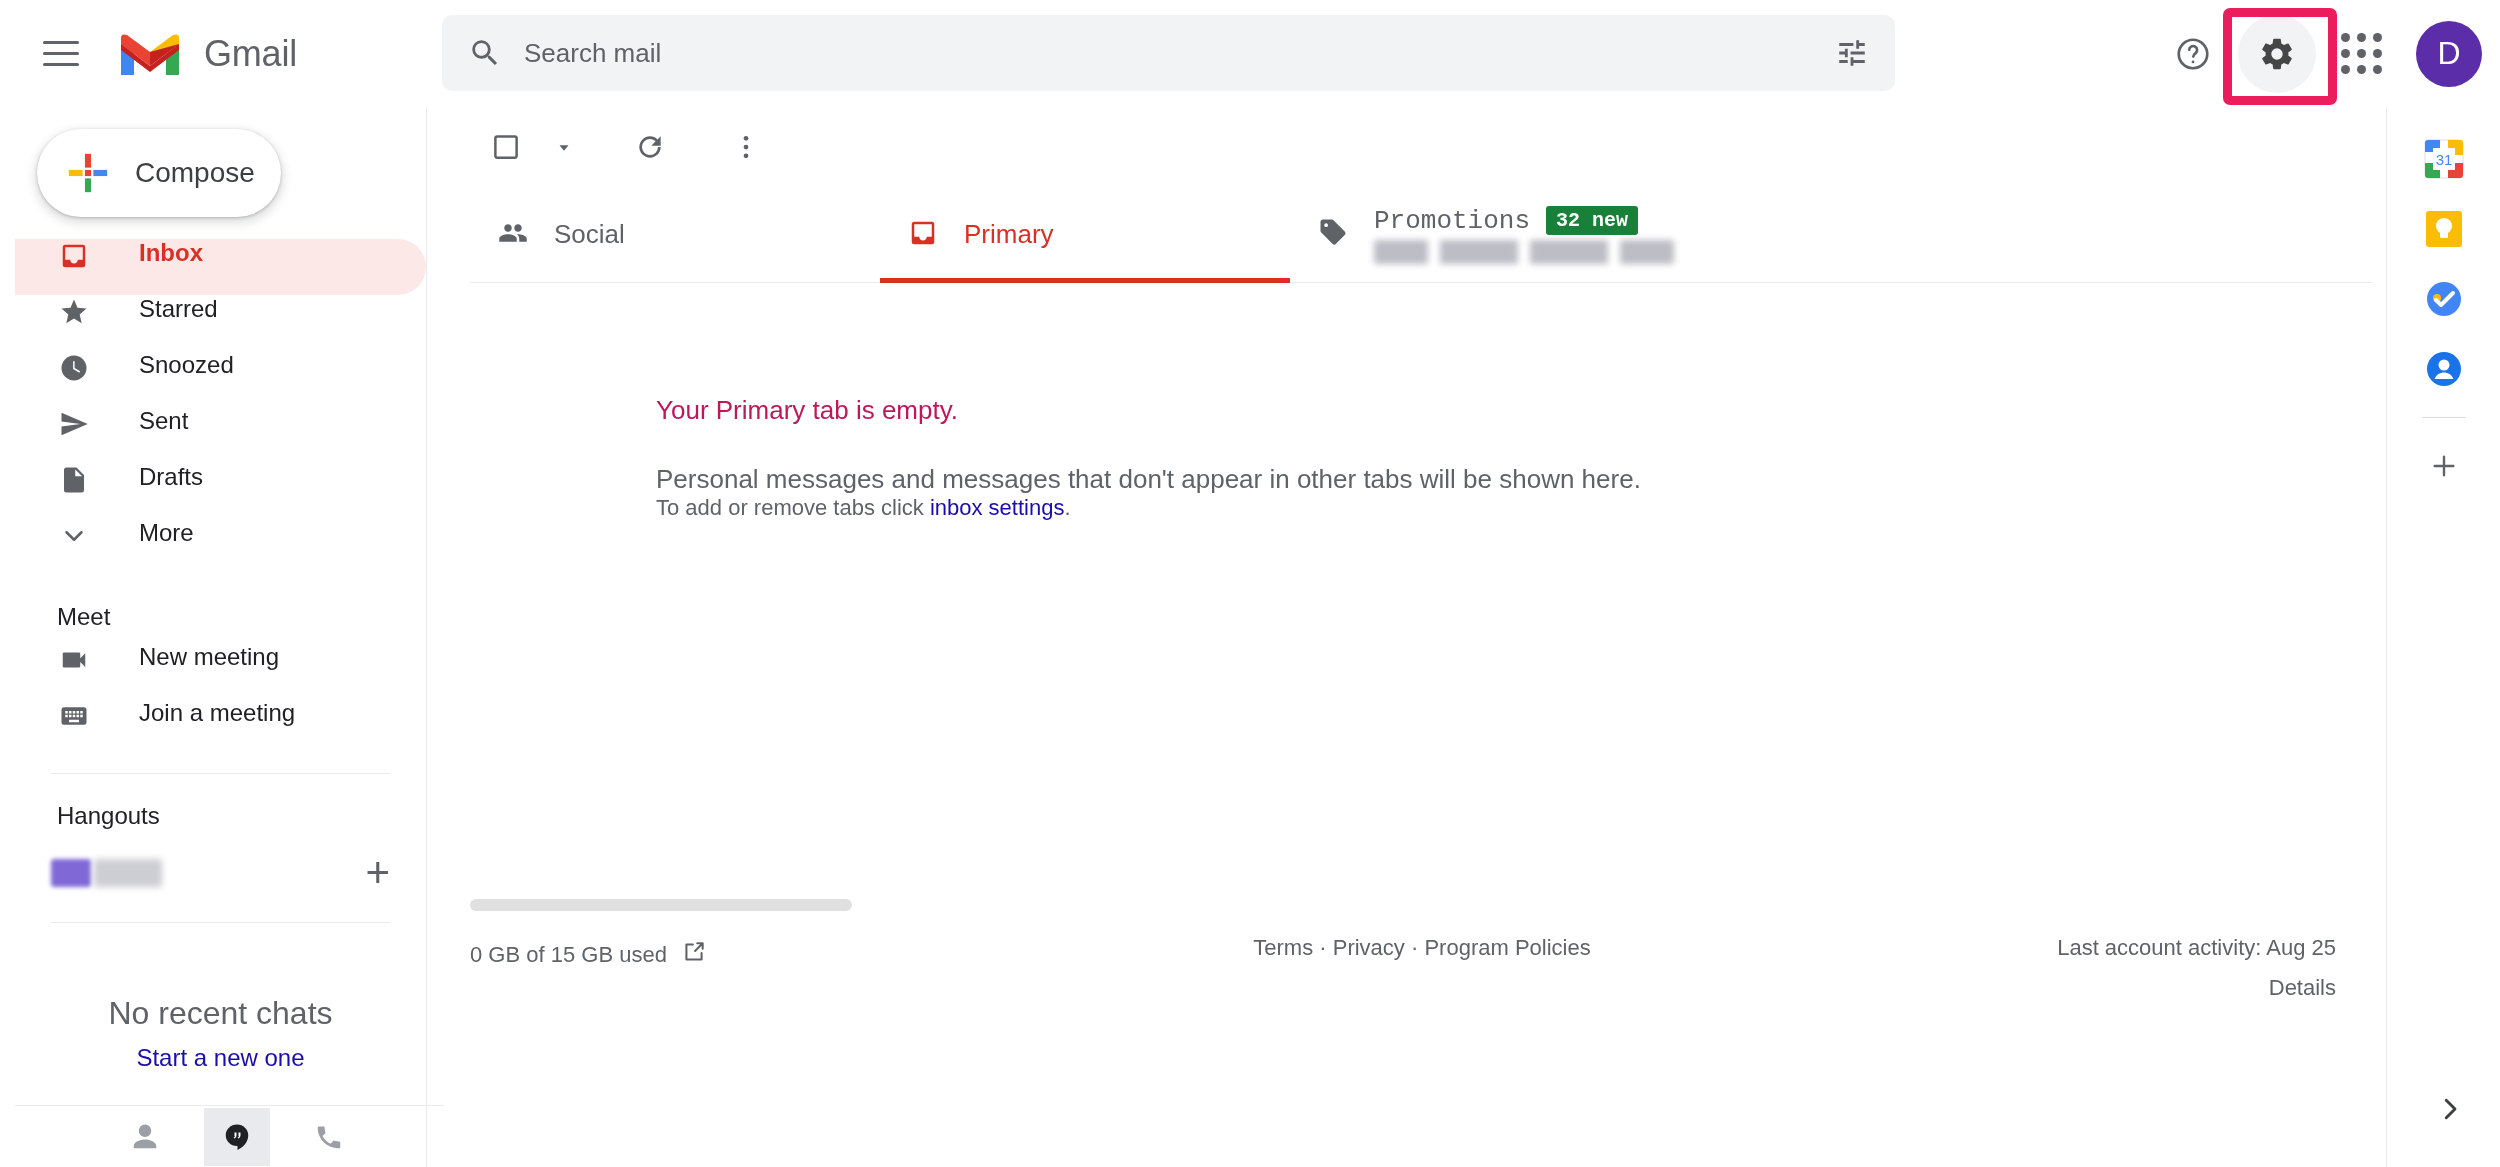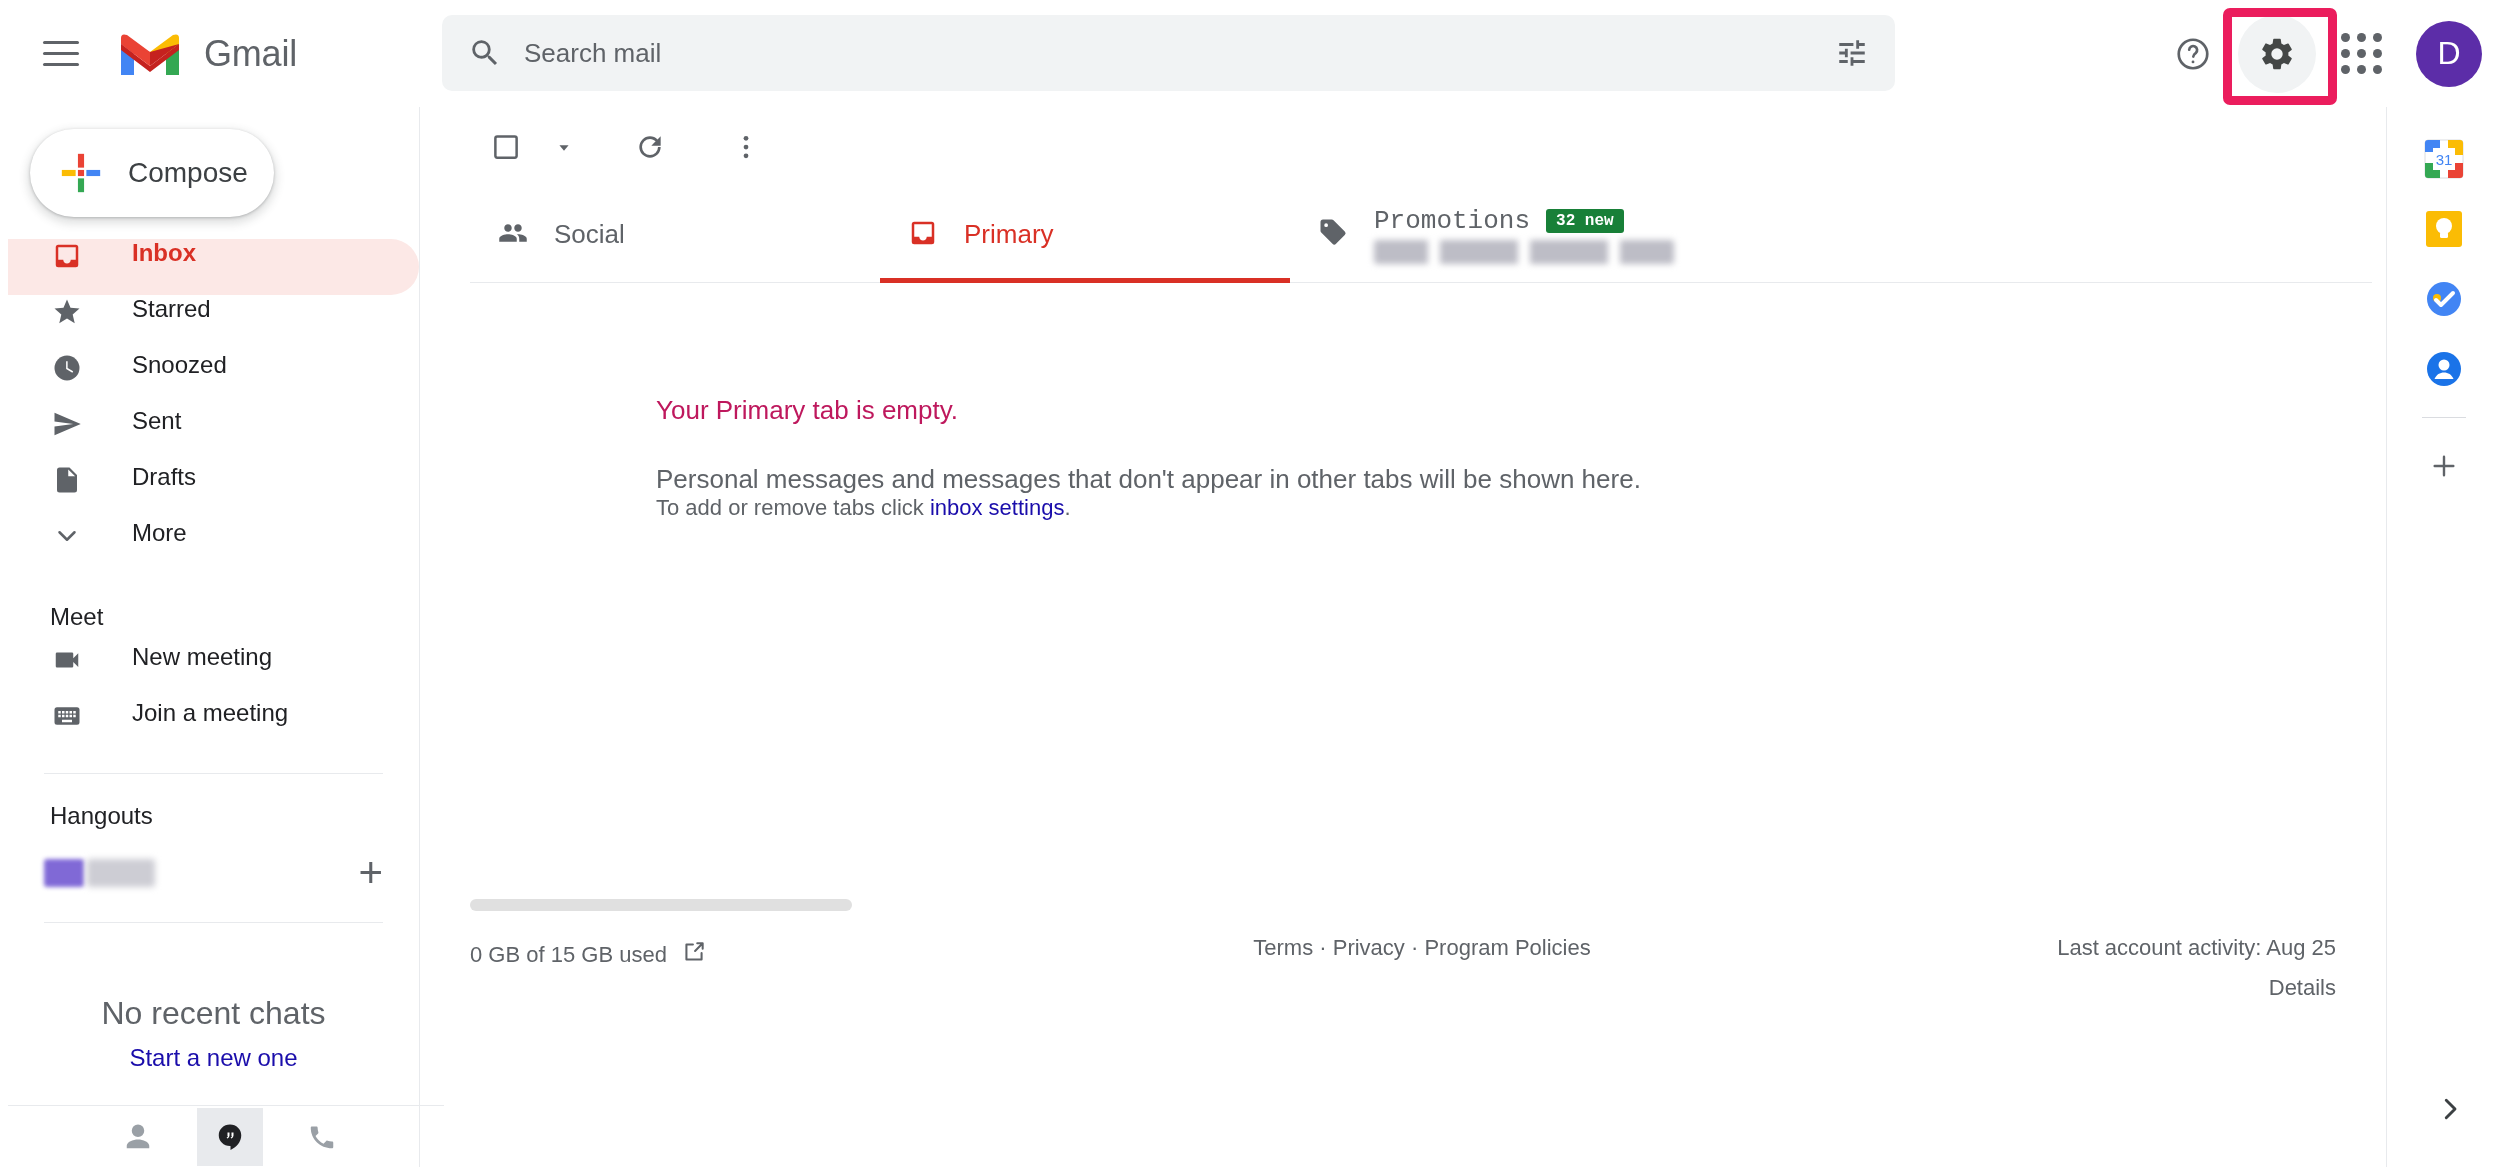--- a/index.html
+++ b/index.html
@@ -60,21 +60,21 @@
   .apps-grid { display:grid; grid-template-columns:repeat(3,9px); grid-template-rows:repeat(3,9px); gap:7px; }
   .apps-grid i { display:block; width:9px; height:9px; background:#5f6368; border-radius:50%; }
   .avatar {
     width:66px; height:66px; border-radius:50%;
     display:flex; align-items:center; justify-content:center;
     color:#fff; font-size:32px; font-weight:400; cursor:pointer; margin-left:10px;
   }
 
   
   .sidebar {
-    position:absolute; left:8px; top:107px; width:412px; height:1060px;
+    position:absolute; left:15px; top:107px; width:412px; height:1060px;
     background:#fff; border-right:1px solid #e8eaed;
   }
   .compose {
     margin:22px 0 0 22px; width:244px; height:88px;
     border-radius:44px; background:#fff;
     box-shadow:0 1px 3px rgba(60,64,67,.3), 0 4px 8px 3px rgba(60,64,67,.15);
     display:flex; align-items:center; cursor:pointer;
   }
   .compose-plus { width:46px; height:46px; margin-left:28px; flex:none;}
   .compose-label { font-size:28px; color:#3c4043; margin-left:24px; }
@@ -125,21 +125,21 @@
     position:relative; cursor:pointer;
   }
   .tab .tlabel { font-size:26px; color:#5f6368; }
   .tab.active .tlabel { color:#d93025; }
   .tab.active::after {
     content:""; position:absolute; left:0; bottom:-1px; width:410px; height:5px; background:#d93025;
   }
   .tab-stack { display:flex; flex-direction:column; justify-content:center; gap:4px; }
   .tab-line1 { display:flex; align-items:center; gap:16px;}
   .badge-new {
-    background:#188038; color:#fff; font-size:16px; font-weight:bold;
+    background:#188038; color:#fff; font-size:20px; font-weight:bold;
     padding:3px 10px; border-radius:3px;
   }
   .blur-senders { height:24px; border-radius:3px; }
 
   .empty { padding-left:212px; padding-top:112px; }
   .empty .e1 { font-size:26px; color:#be185d; }
   .empty .e2 { font-size:26px; color:#5f6368; margin-top:38px; }
   .empty .e3 { font-size:22px; color:#5f6368; }
   .empty a { color:#1a0dab; text-decoration:none; cursor:pointer;}
 

